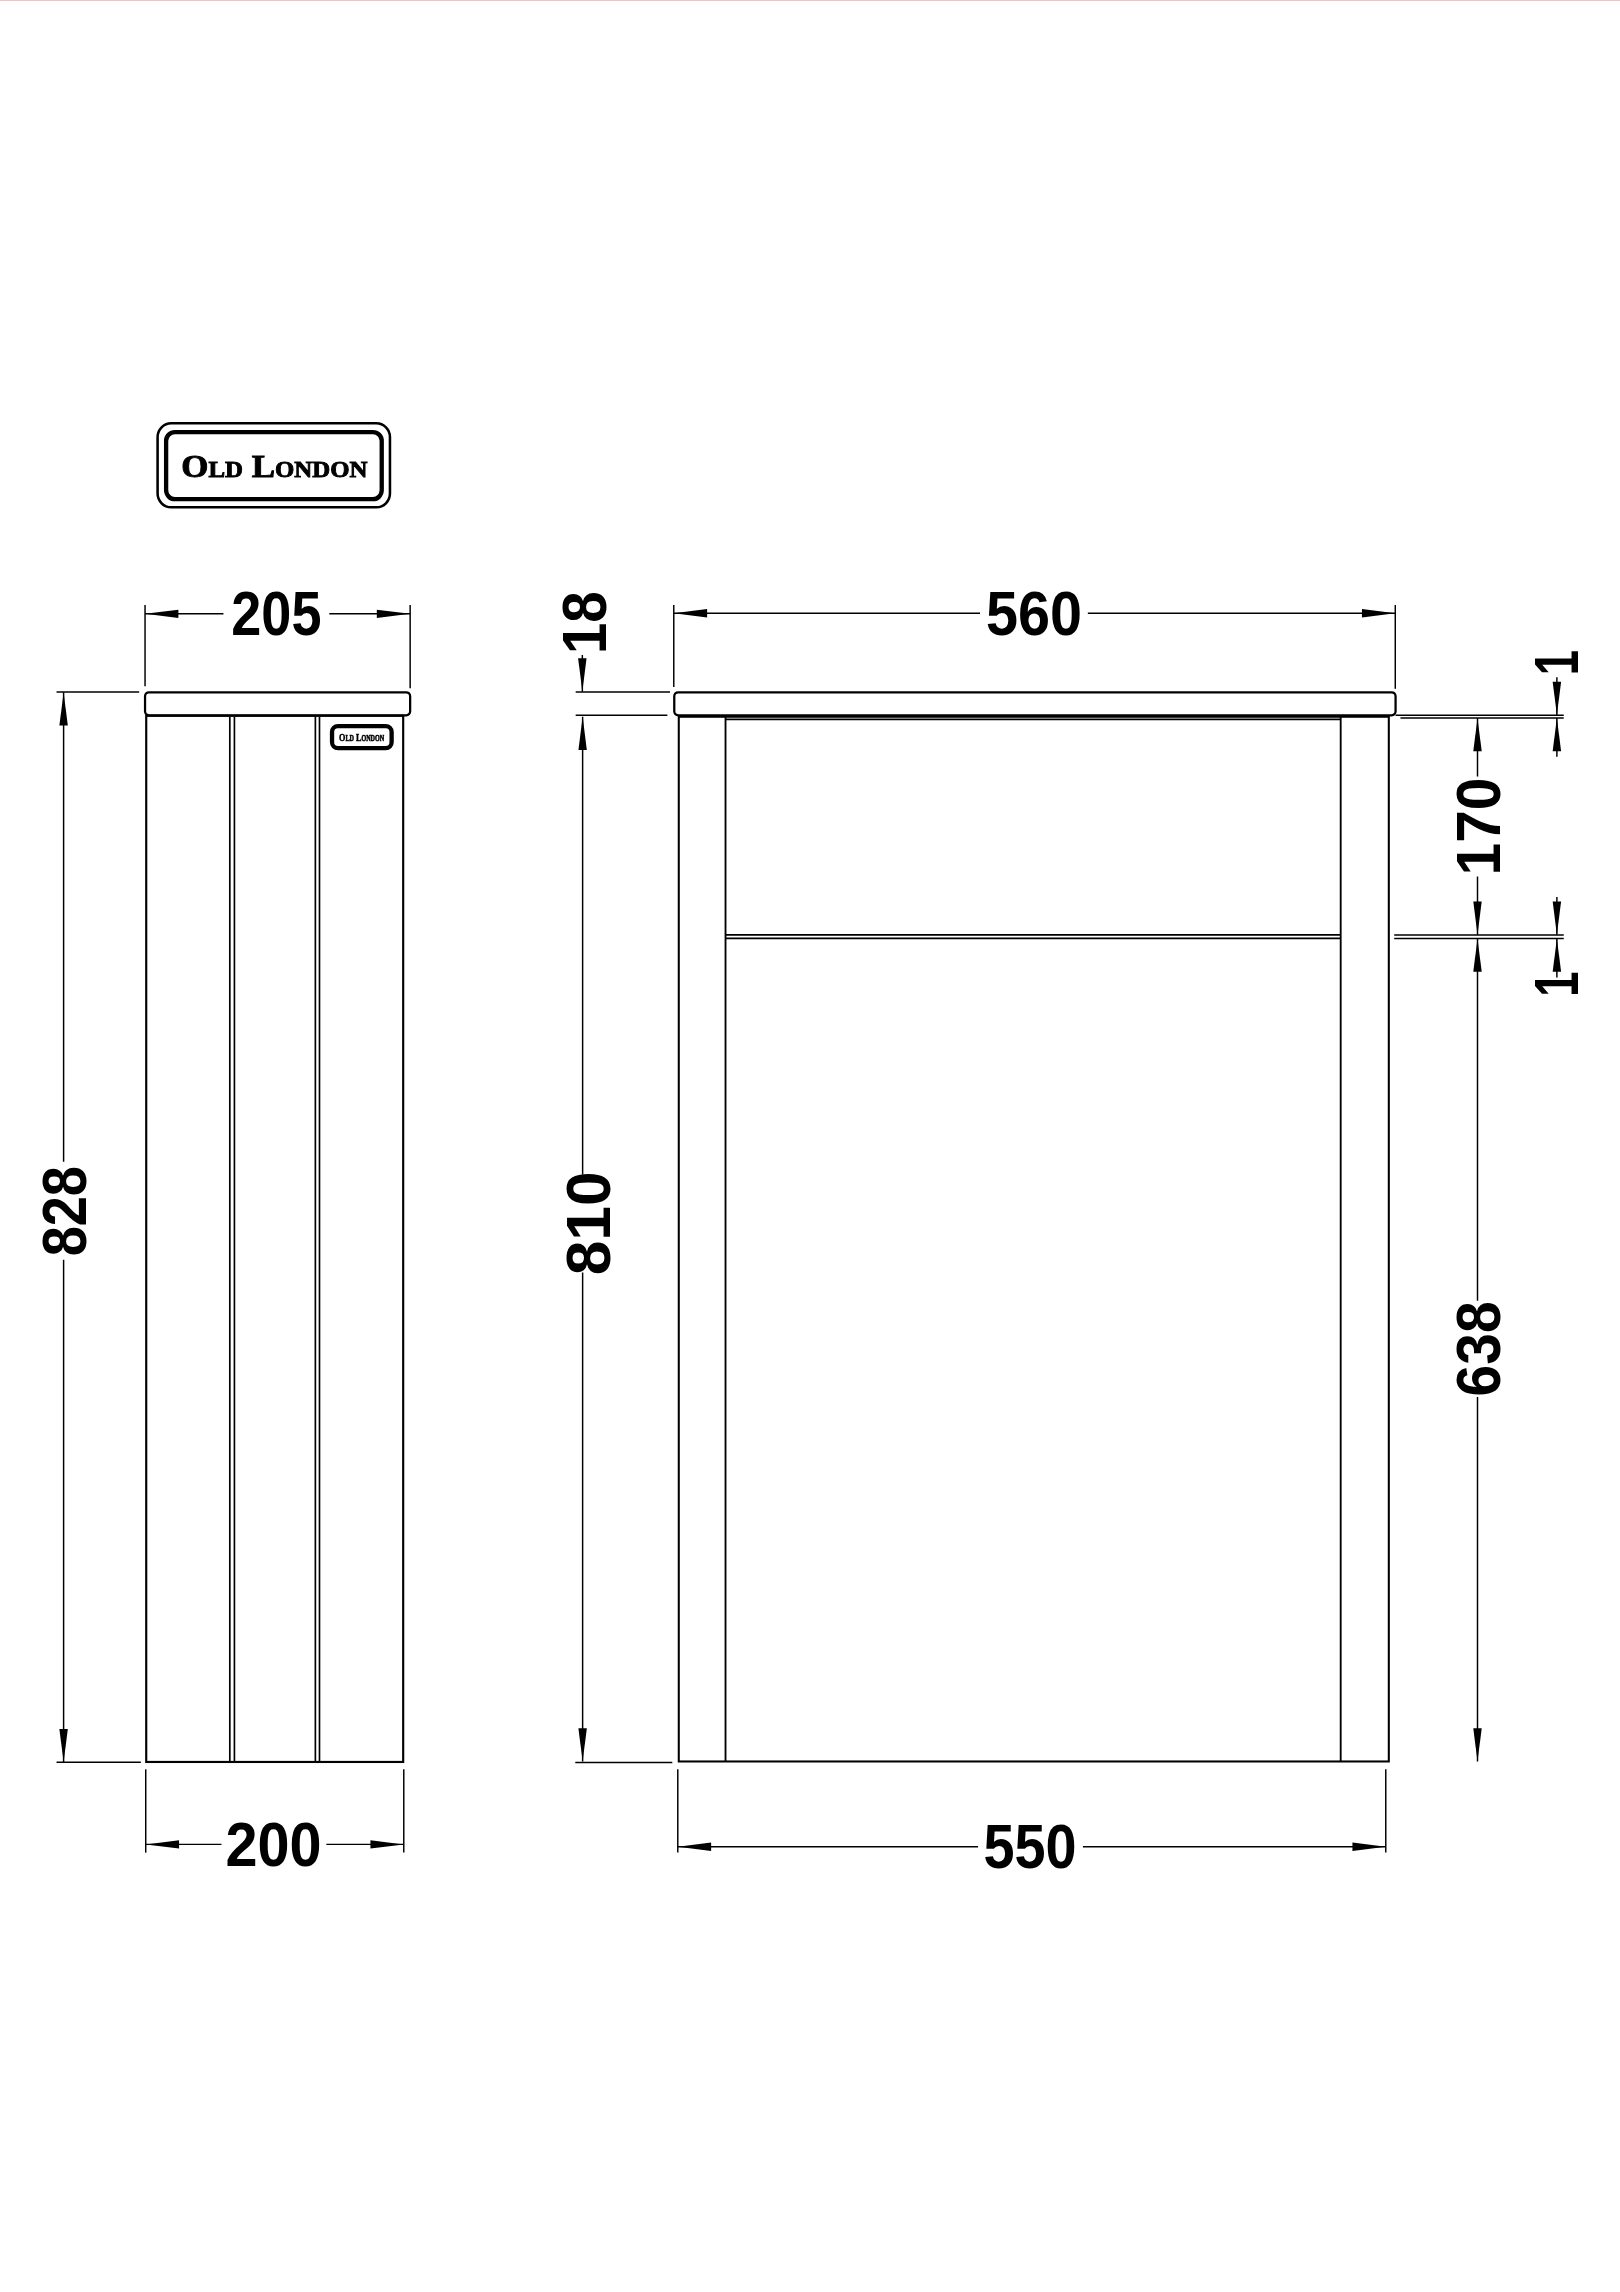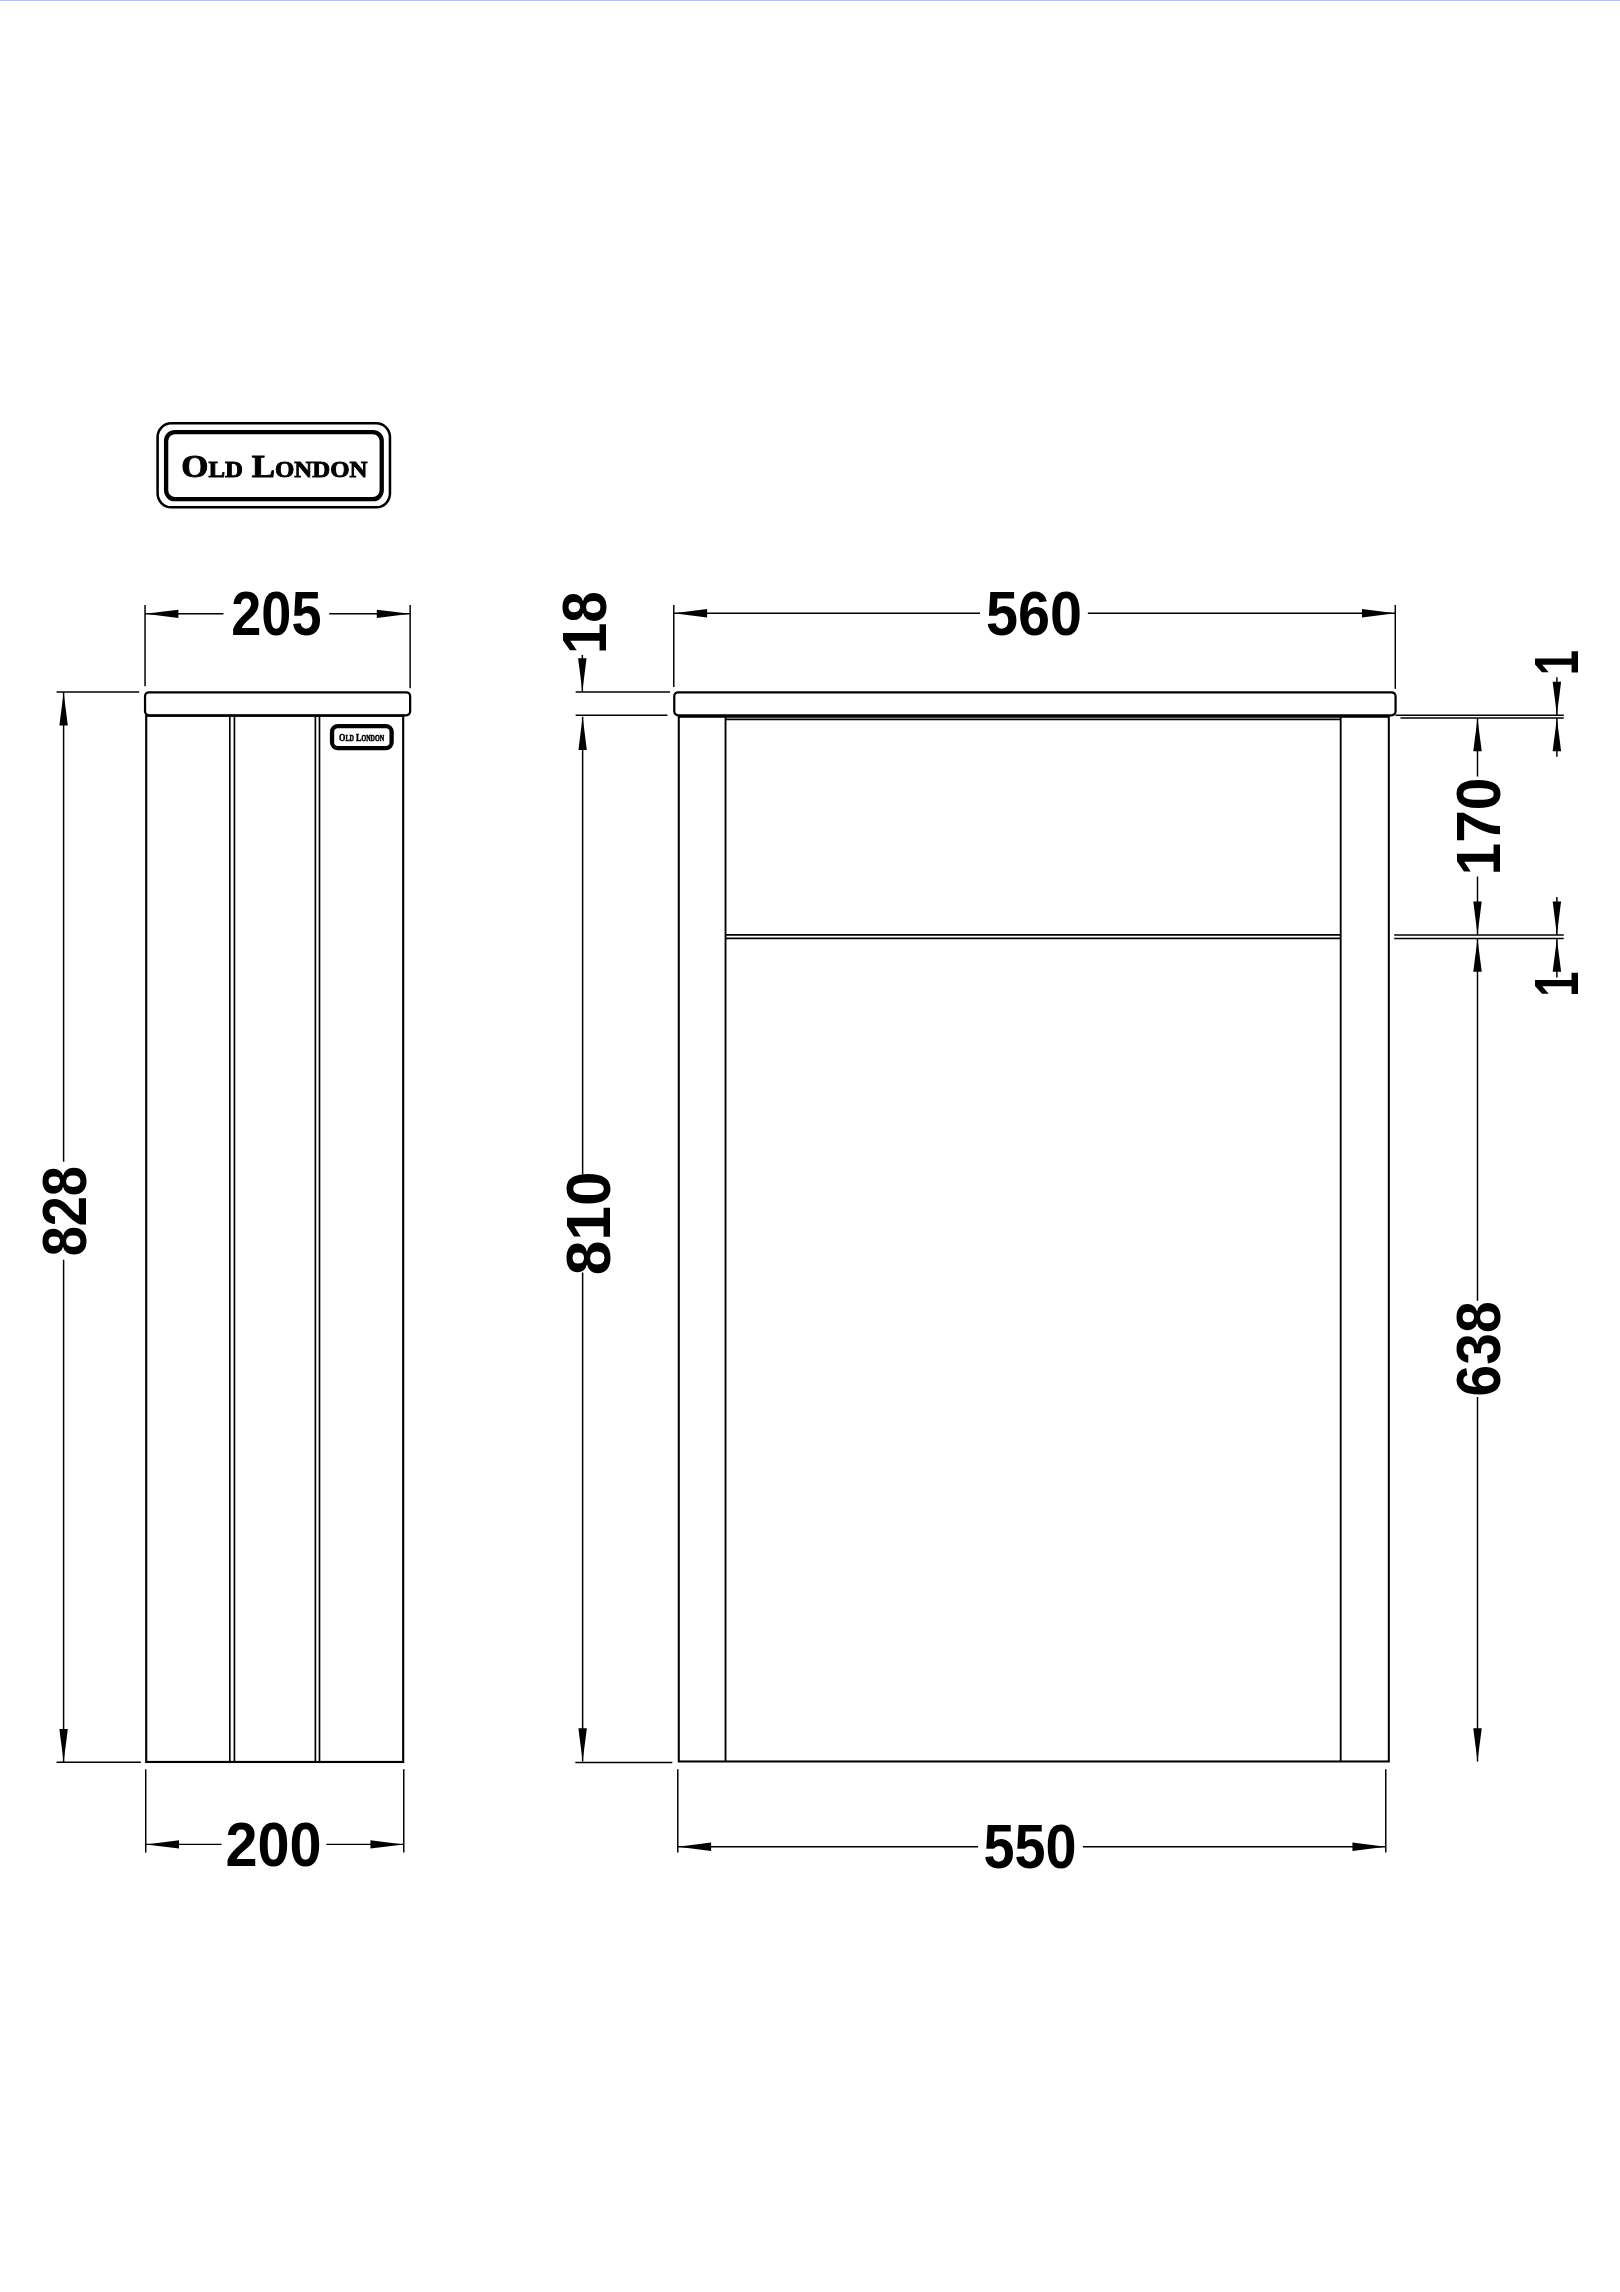--- a/index.html
+++ b/index.html
@@ -1,16 +1,16 @@
 <!DOCTYPE html>
 <html><head>
 <meta charset="utf-8">
 <style>
   html,body{margin:0;padding:0;background:#ffffff;}
-  .page{width:1620px;height:2036px;position:relative;background:#1d4ed8;overflow:hidden;}
+  .page{width:1620px;height:2036px;position:relative;background:#ef4444;overflow:hidden;}
   text{font-family:"Liberation Sans",sans-serif;font-weight:bold;fill:#000;}
   .logo-text{font-family:"Liberation Serif",serif;font-weight:bold;font-variant:small-caps;stroke:#000;}
 </style>
 </head>
 <body>
 <div class="page">
 <svg width="1620" height="2293" viewBox="0 0 1653 2339">
 <rect x="0" y="0" width="1653" height="2339" fill="#ffffff"></rect>
 
 <rect x="160.8" y="431.6" width="237.1" height="85.7" rx="14" fill="none" stroke="#000" stroke-width="2.6"></rect>

